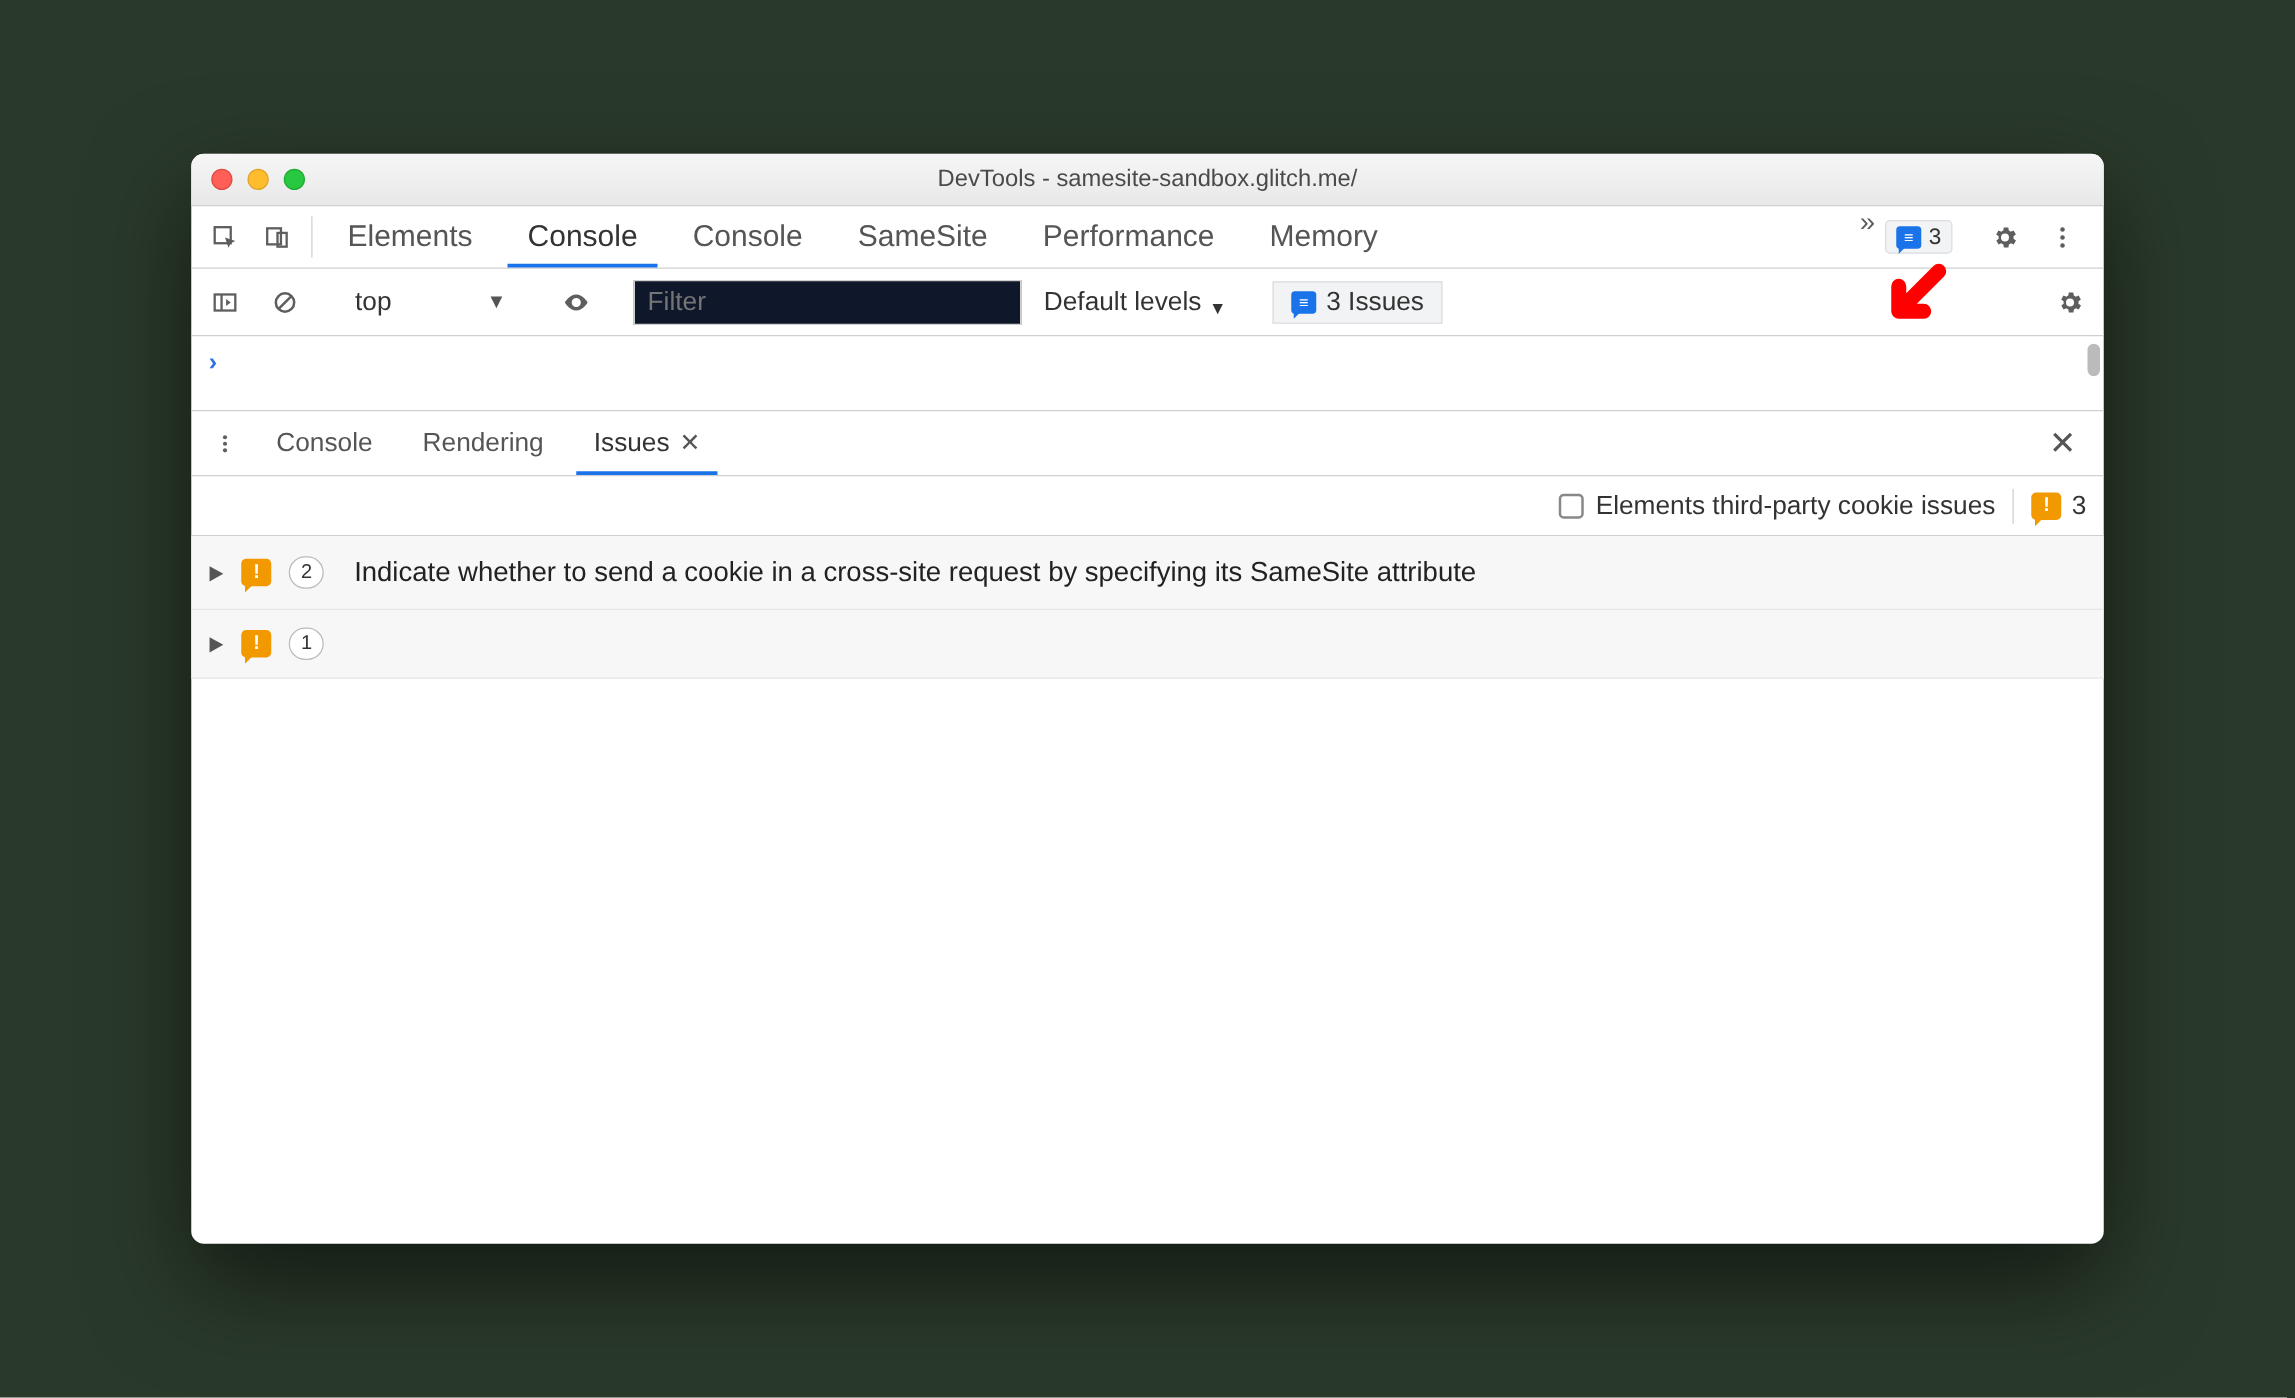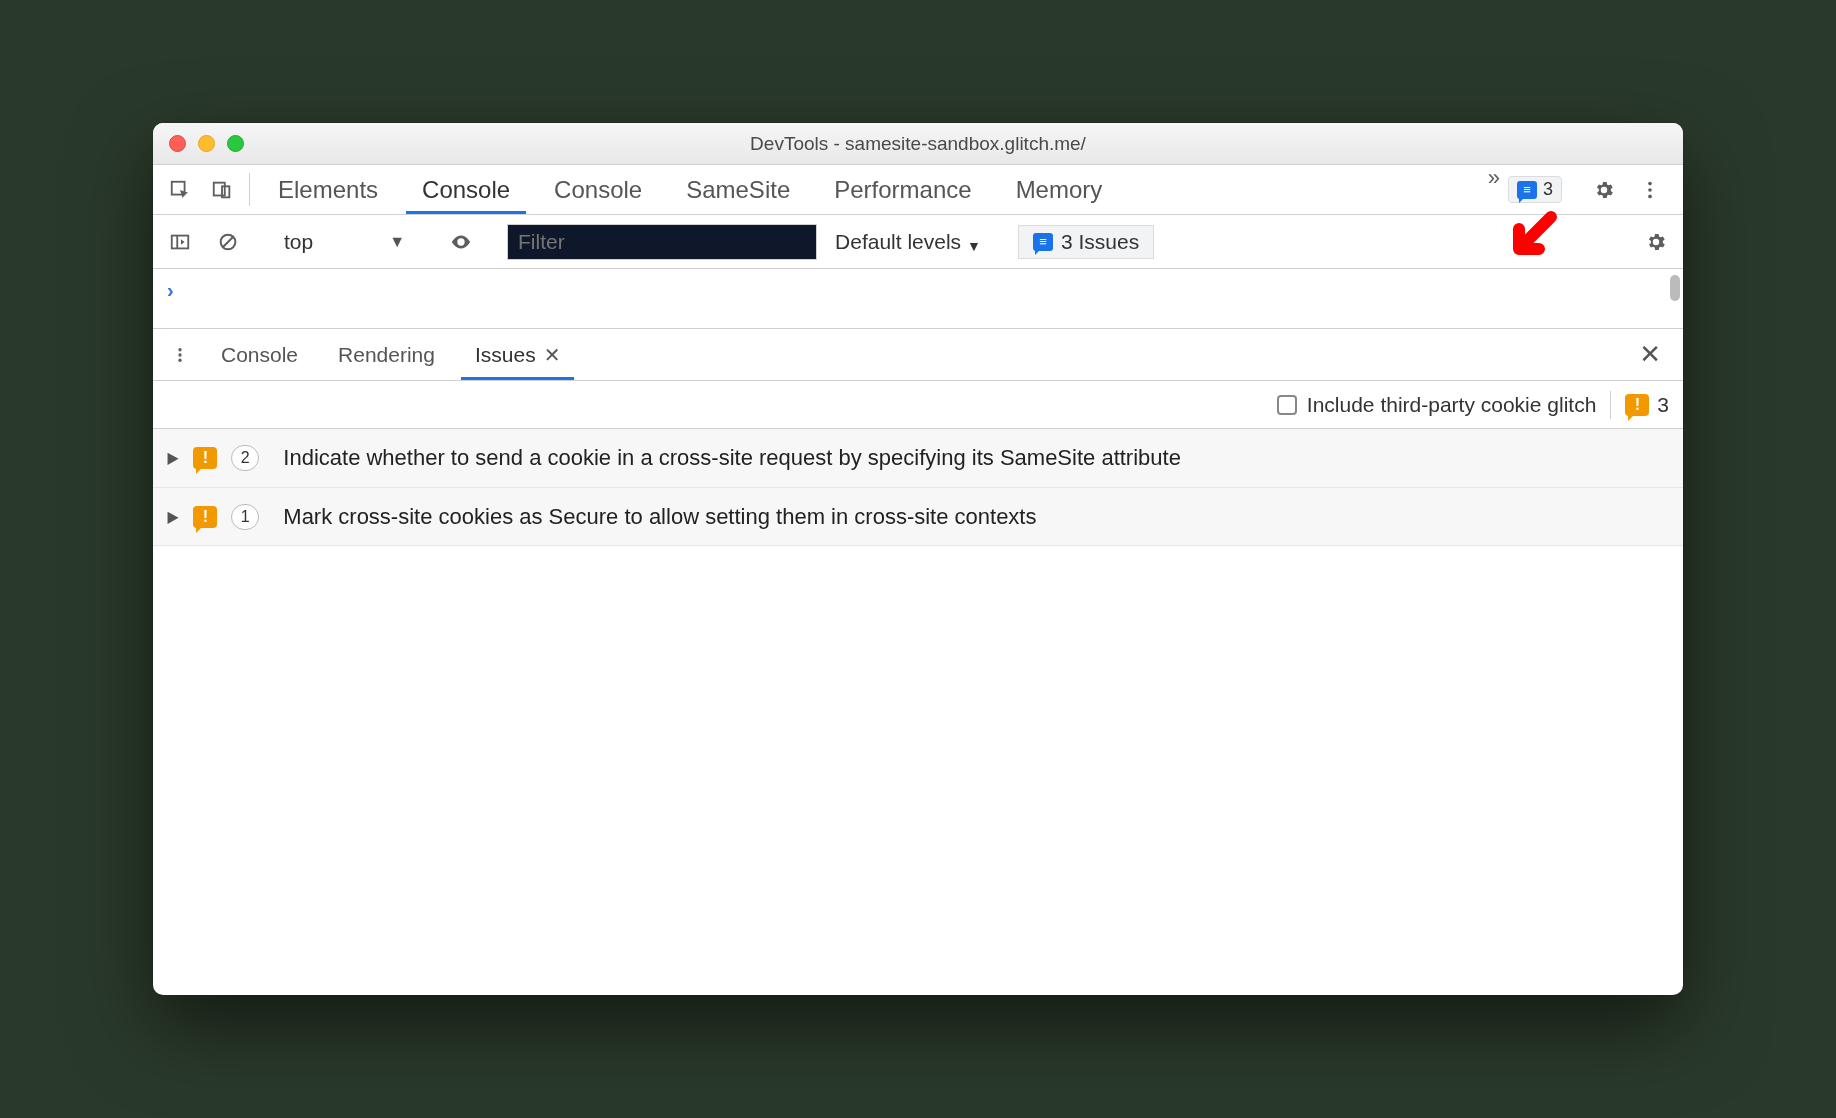--- a/index.html
+++ b/index.html
@@ -319,35 +319,34 @@
     <div class="dtab active">
       <span>Issues</span>
       <span class="x">✕</span>
     </div>
     <div class="drawer-close">✕</div>
   </div>
 
   <div class="drawer-bar">
     <label>
       <span class="chk"></span>
-      <span>Include third-party cookie glitch</span>
+      <span>Elements third-party cookie issues</span>
     </label>
     <div class="thin-sep"></div>
     <div class="count-badge">
       <span class="orange-bubble">!</span>
       <span>3</span>
     </div>
   </div>
 
   <div class="issue-row">
     <span class="tri">▶</span>
     <span class="orange-bubble">!</span>
     <span class="count-pill">2</span>
     <span class="msg">Indicate whether to send a cookie in a cross-site request by specifying its SameSite attribute</span>
   </div>
   <div class="issue-row">
     <span class="tri">▶</span>
     <span class="orange-bubble">!</span>
     <span class="count-pill">1</span>
-    <span class="msg">Mark cross-site cookies as Secure to allow setting them in cross-site contexts</span>
   </div>
 
 </div>
 
 </body></html>

